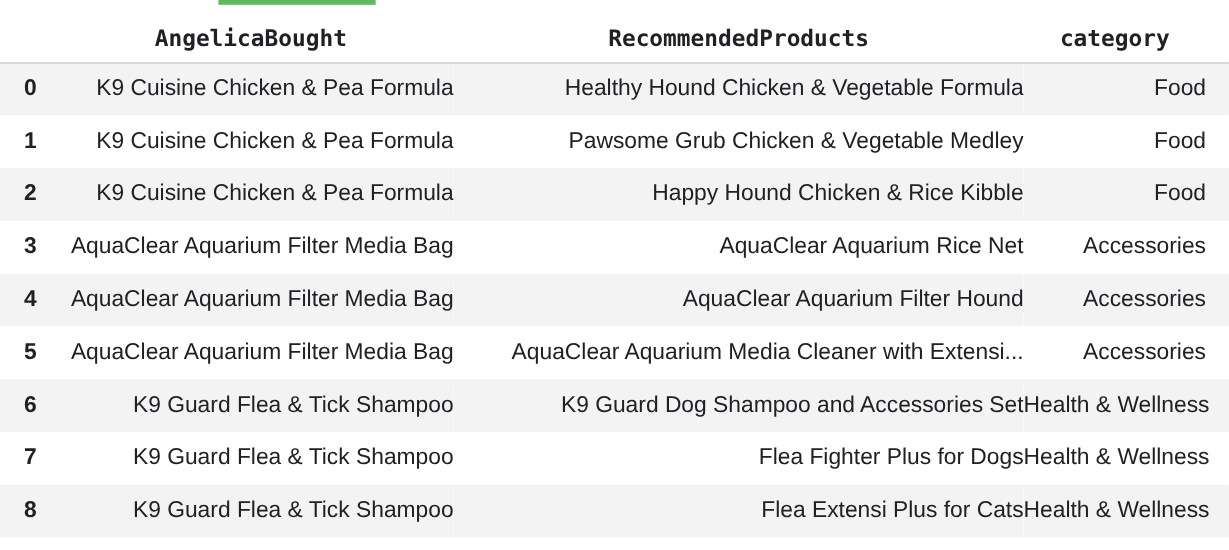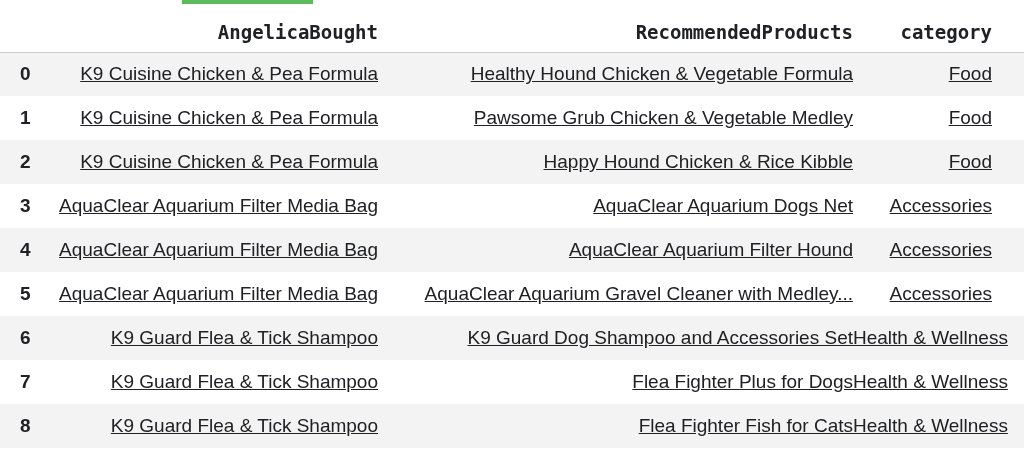--- a/index.html
+++ b/index.html
@@ -31,21 +31,21 @@
     font-size: 19px;
     color: var(--text, #202124);
   }
   table.dataframe thead th {
     font-family: "DejaVu Sans Mono", monospace;
     font-weight: 700;
     font-size: 19px;
     height: 52px;
     vertical-align: bottom;
     padding: 0 0 9px 0;
-    text-align: right;
+    text-align: center;
     border-bottom: 1px solid var(--border, #cfcfcf);
     white-space: nowrap;
   }
   table.dataframe tbody tr:nth-child(odd) {
     background: var(--stripe, #f3f3f3);
   }
   table.dataframe tbody th,
   table.dataframe tbody td {
     height: 44px;
     padding: 0;
@@ -53,24 +53,23 @@
     white-space: nowrap;
     overflow: hidden;
   }
   table.dataframe tbody th {
     text-align: left;
     padding-left: 20px;
     font-weight: 700;
   }
   table.dataframe tbody td {
     text-align: right;
-    text-decoration: underline;
   }
   table.dataframe .last-col {
-    padding-right: 32px;
+    padding-right: 19px;
   }
 </style>
 </head>
 <body>
 
 <div class="page">
   <div class="green-bar"></div>
 
   <table class="dataframe">
     <colgroup>
@@ -102,48 +101,48 @@
         </tr>
         <tr>
           <th>2</th>
           <td>K9 Cuisine Chicken &amp; Pea Formula</td>
           <td>Happy Hound Chicken &amp; Rice Kibble</td>
           <td class="last-col">Food</td>
         </tr>
         <tr>
           <th>3</th>
           <td>AquaClear Aquarium Filter Media Bag</td>
-          <td>AquaClear Aquarium Dogs Net</td>
+          <td>AquaClear Aquarium Rice Net</td>
           <td class="last-col">Accessories</td>
         </tr>
         <tr>
           <th>4</th>
           <td>AquaClear Aquarium Filter Media Bag</td>
           <td>AquaClear Aquarium Filter Hound</td>
           <td class="last-col">Accessories</td>
         </tr>
         <tr>
           <th>5</th>
           <td>AquaClear Aquarium Filter Media Bag</td>
-          <td>AquaClear Aquarium Gravel Cleaner with Medley...</td>
+          <td>AquaClear Aquarium Media Cleaner with Extensi...</td>
           <td class="last-col">Accessories</td>
         </tr>
         <tr>
           <th>6</th>
           <td>K9 Guard Flea &amp; Tick Shampoo</td>
           <td>K9 Guard Dog Shampoo and Accessories Set</td>
           <td class="last-col">Health &amp; Wellness</td>
         </tr>
         <tr>
           <th>7</th>
           <td>K9 Guard Flea &amp; Tick Shampoo</td>
           <td>Flea Fighter Plus for Dogs</td>
           <td class="last-col">Health &amp; Wellness</td>
         </tr>
         <tr>
           <th>8</th>
           <td>K9 Guard Flea &amp; Tick Shampoo</td>
-          <td>Flea Fighter Fish for Cats</td>
+          <td>Flea Extensi Plus for Cats</td>
           <td class="last-col">Health &amp; Wellness</td>
         </tr>
       </tbody>
   </table>
 </div>
 
 </body></html>

